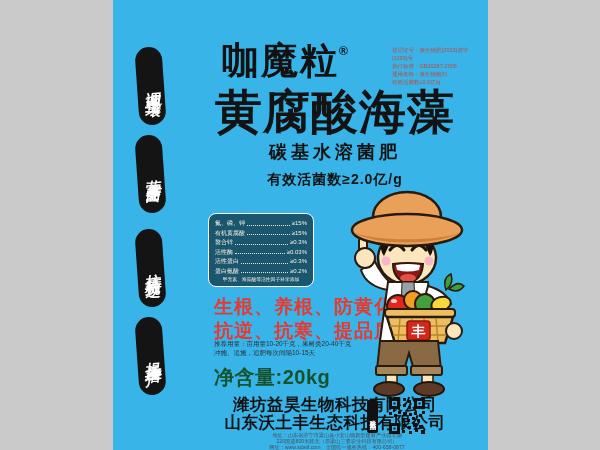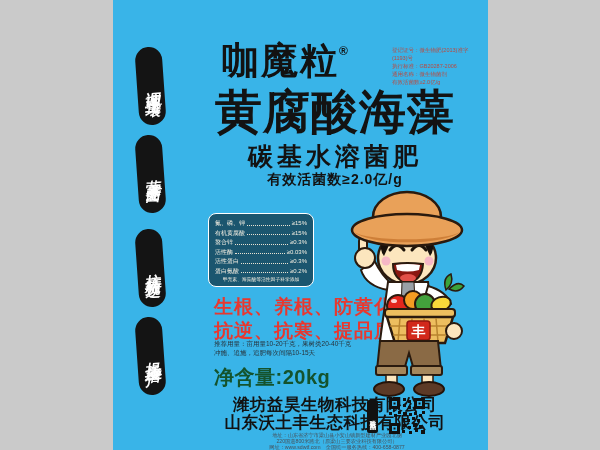--- a/index.html
+++ b/index.html
@@ -18,21 +18,21 @@
   .brand{position:absolute;left:205px;top:42px;width:160px;text-align:center;color:#121212;
          font-size:37px;font-weight:900;letter-spacing:2px;line-height:1;}
   .brand sup{font-size:12px;font-weight:bold;vertical-align:18px;letter-spacing:0;}
 
   
   .reg{position:absolute;left:392px;top:46px;width:90px;color:#BA4A40;font-size:5.5px;line-height:8px;}
 
   .title{position:absolute;left:150px;top:86px;width:370px;text-align:center;color:#131313;
          font-size:47px;font-weight:900;letter-spacing:1px;line-height:1.1;}
   .subtitle{position:absolute;left:150px;top:140px;width:370px;text-align:center;color:#131313;
-         font-size:25px;font-weight:900;letter-spacing:4px;}
+         font-size:18px;font-weight:900;letter-spacing:4px;}
   .count{position:absolute;left:150px;top:171px;width:370px;text-align:center;color:#131313;
          font-size:14px;font-weight:bold;letter-spacing:1px;}
 
   
   .specs{position:absolute;left:208px;top:213px;width:106px;height:74px;border:1.5px solid #fff;
          border-radius:8px;background:rgba(0,0,0,0.52);box-sizing:border-box;padding:5px 6px 3px 6px;
          display:flex;flex-direction:column;justify-content:space-between;}
   .spec-row{display:flex;align-items:flex-end;color:#F4EFE2;font-size:6px;line-height:8px;}
   .spec-row .dots{flex:1;border-bottom:1px dotted #E8E2D2;margin:0 2px 1.5px 2px;}
   .spec-foot{color:#F4EFE2;font-size:4.8px;text-align:center;line-height:7px;}

